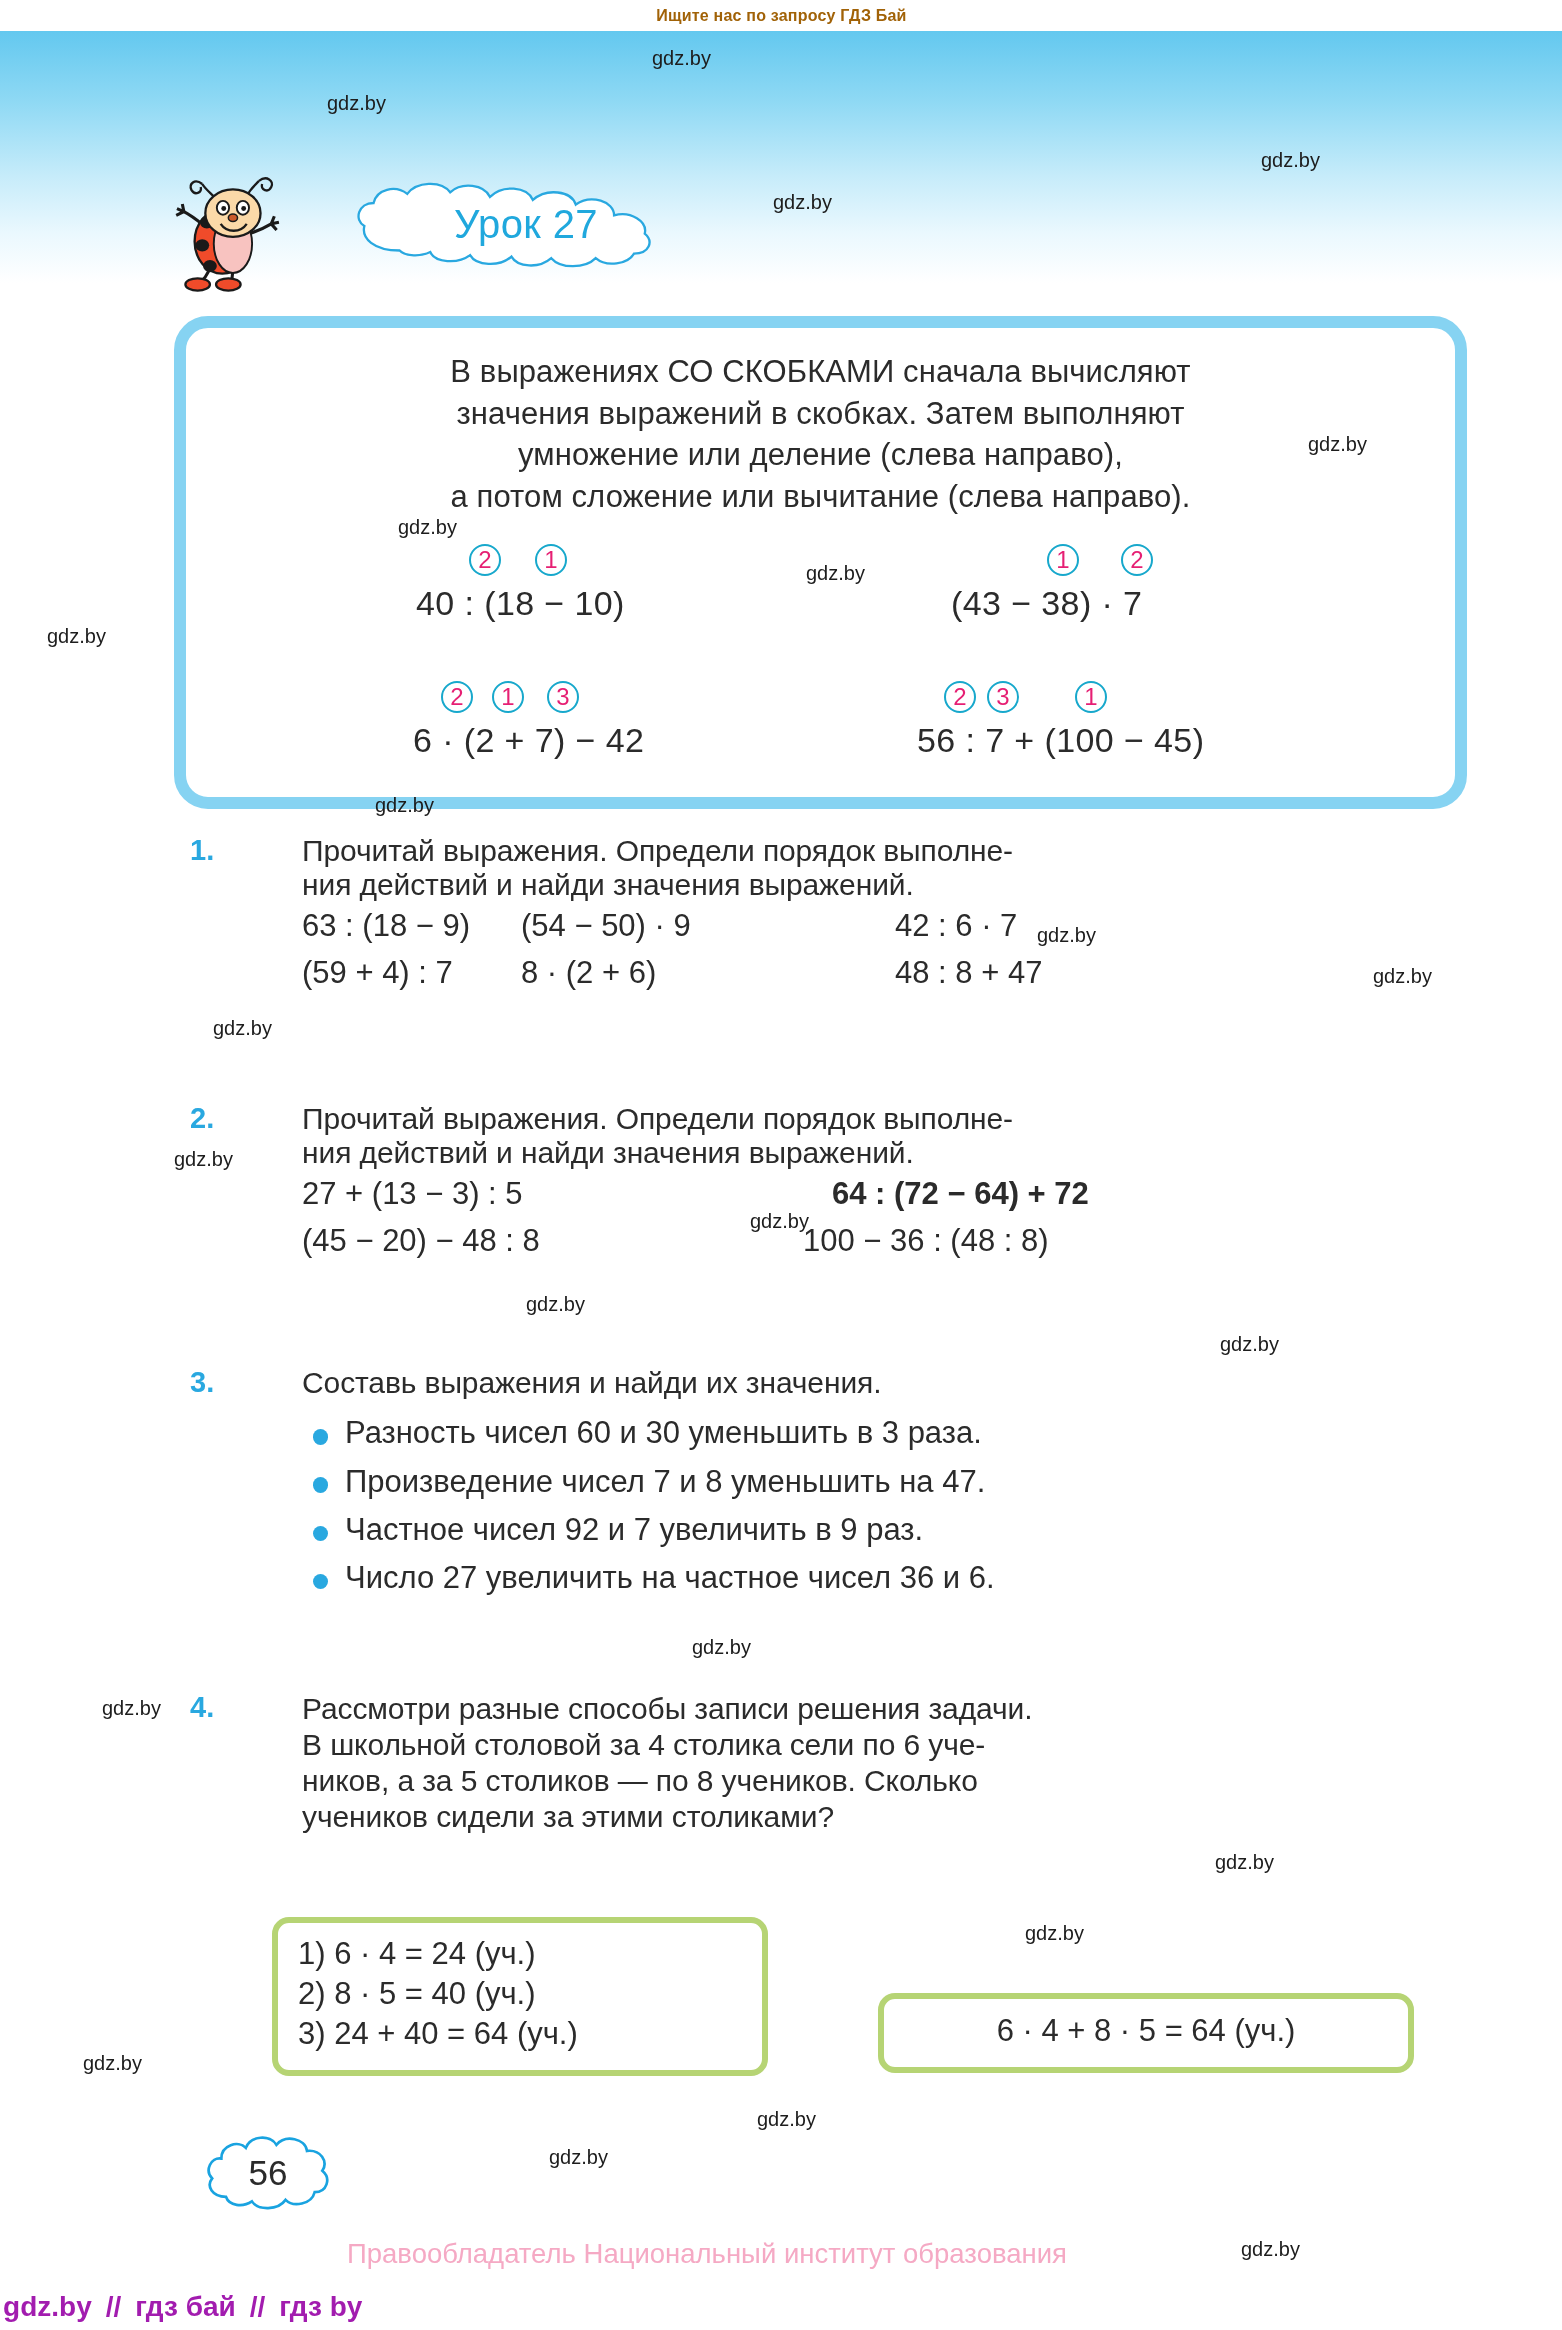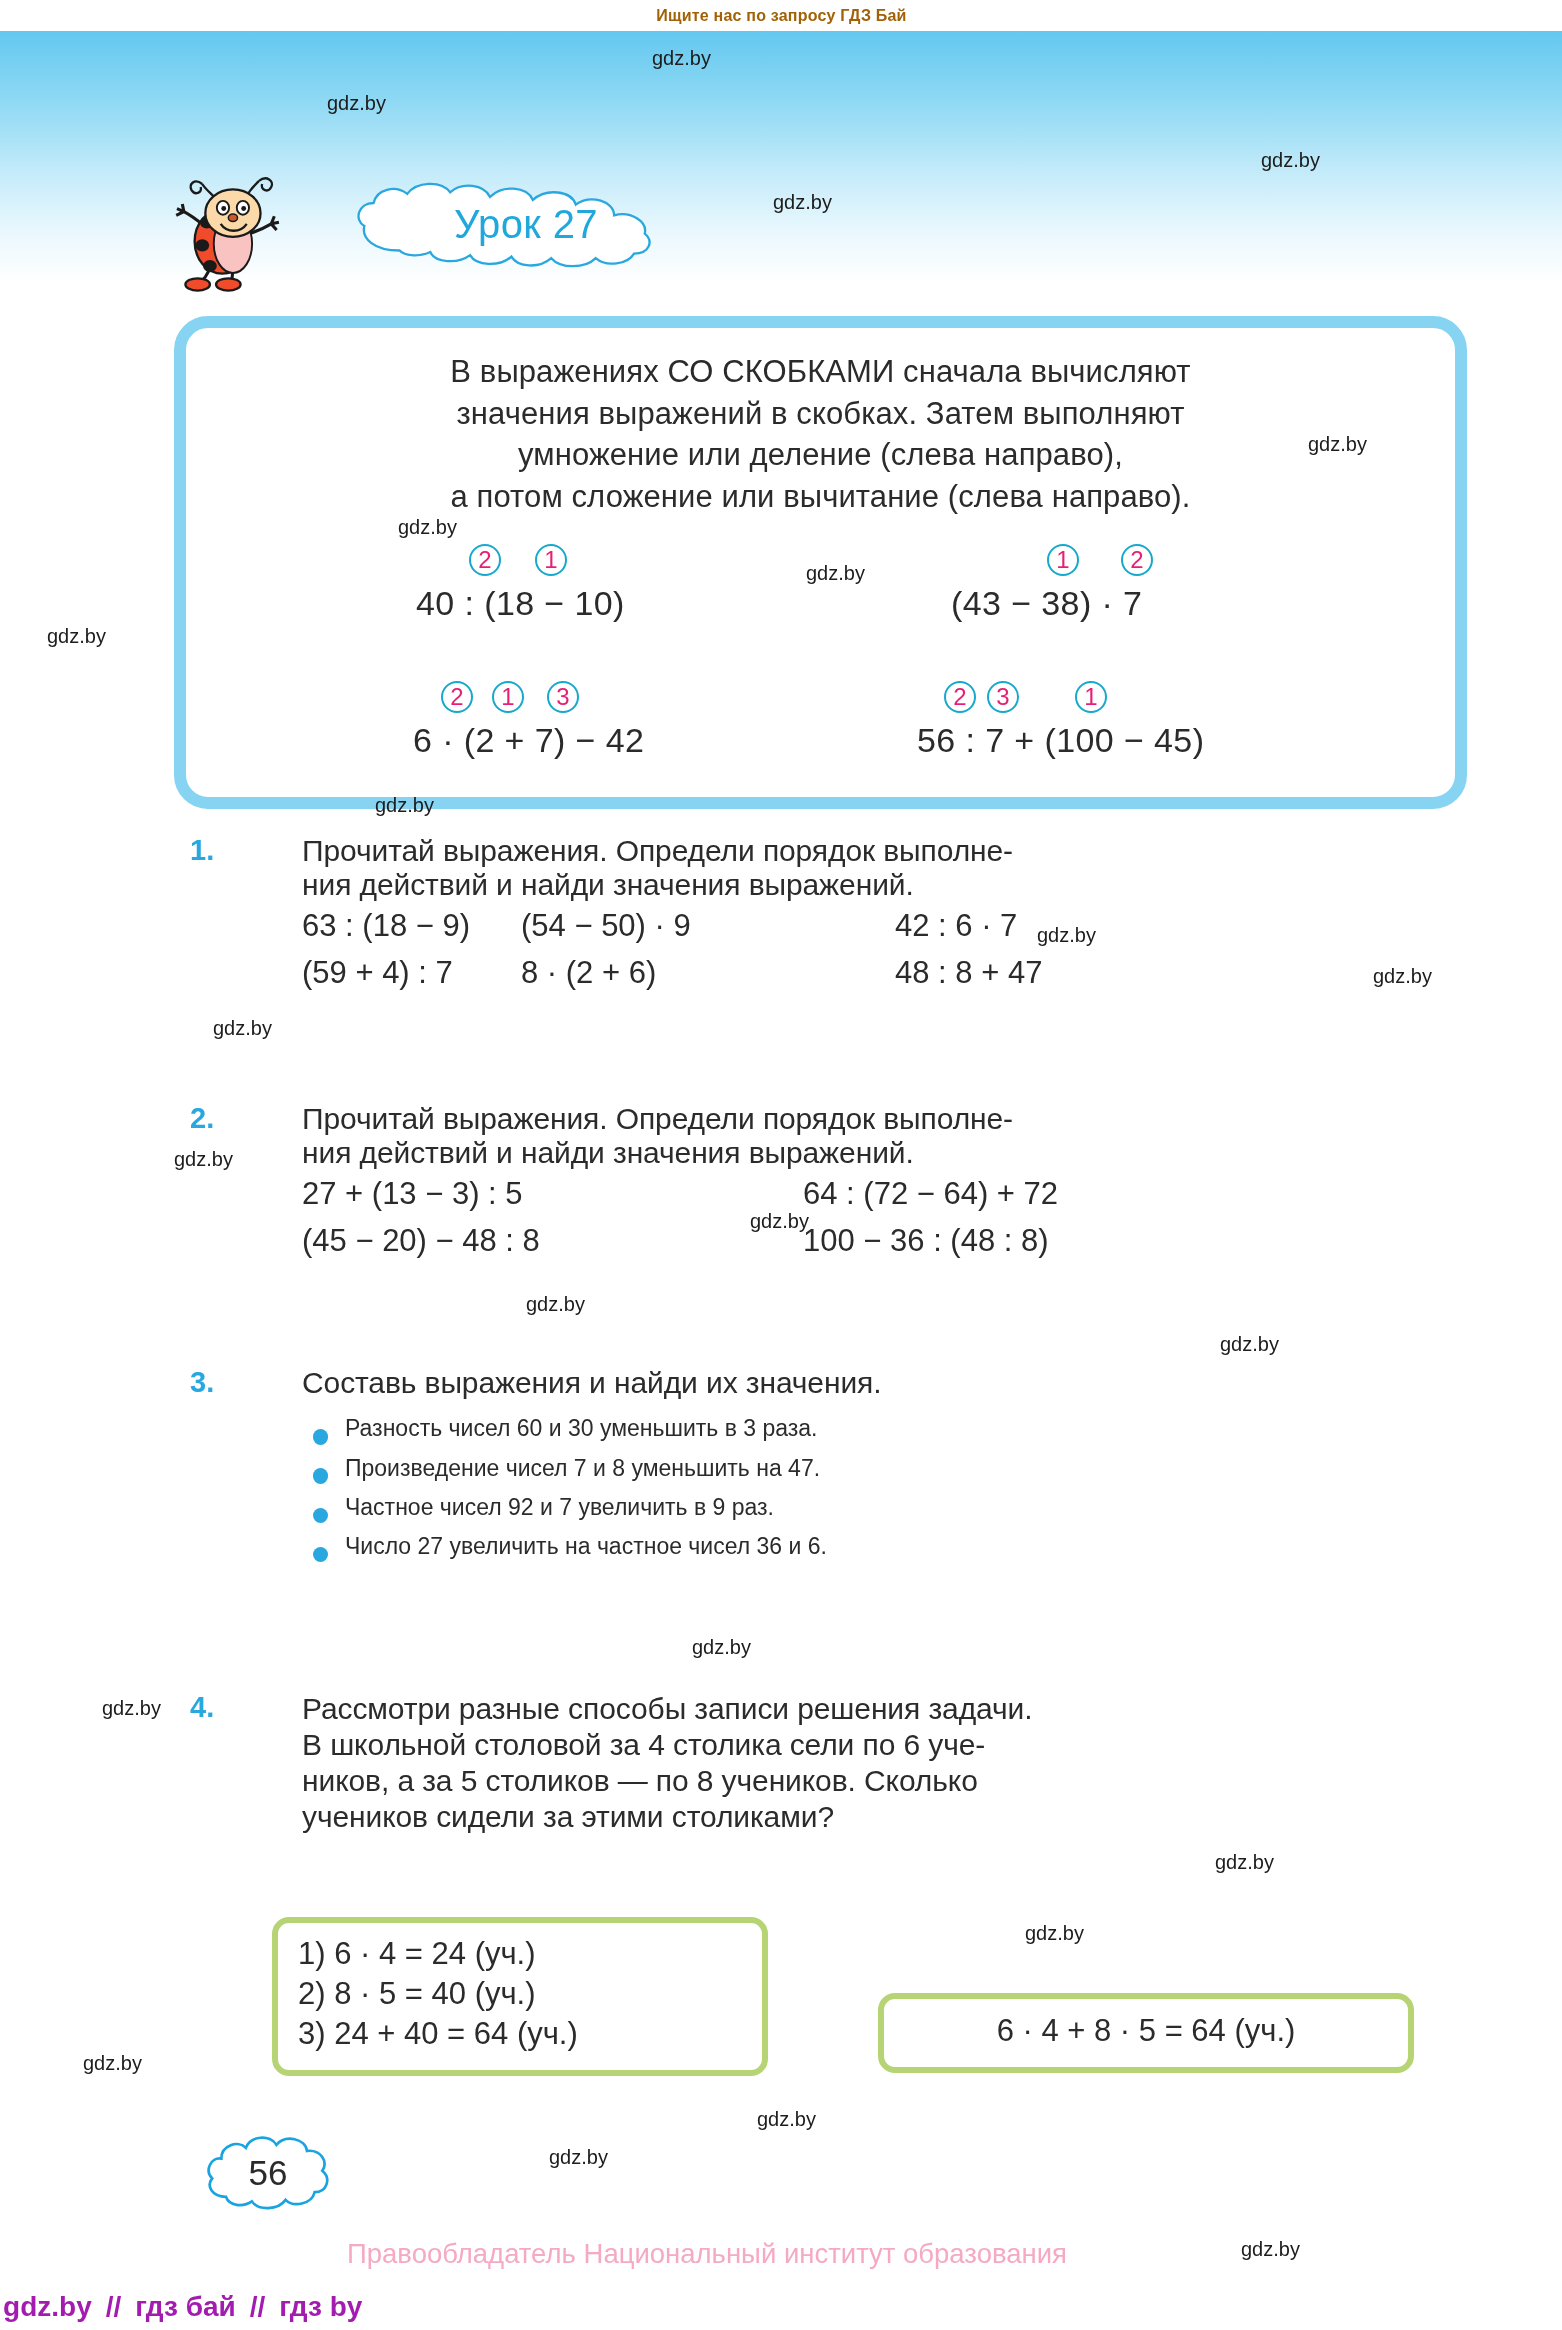--- a/index.html
+++ b/index.html
@@ -118,21 +118,21 @@
   .expr-row .cell {
     position: absolute; top: 0;
     font-size: 31px; color: #2b2b2b; white-space: nowrap;
   }
 
   
   .bullet-row {
     position: relative;
     margin-top: 12.2px;
     padding-left: 43px;
-    font-size: 23px; color: #2b2b2b; white-space:nowrap;
+    font-size: 31px; color: #2b2b2b; white-space:nowrap;
   }
   .bullet-dot {
     position: absolute; left: 10.7px; top: 13.8px;
     width: 15.3px; height: 15.3px; border-radius: 50%;
     background: #29a8e0;
   }
 
   
   .answer-box {
     position: absolute;
@@ -322,21 +322,21 @@
 
   <div class="exercise" style="left:190px; top:1071px;">
     <div class="ex-num">2.</div>
     <div class="ex-body">
       <div class="ex-title">
         <span class="ln">Прочитай выражения. Определи порядок выполне-</span>
         <span class="ln">ния действий и найди значения выражений.</span>
       </div>
       <div class="expr-row" style="margin-top:6.1px;">
         <span class="cell" style="left:0px;">27 + (13 − 3) : 5</span>
-        <span class="cell" style="left:501px;">64 : (72 − 64) + 72</span>
+        <span class="cell" style="left:530px;font-weight:bold;">64 : (72 − 64) + 72</span>
       </div>
       <div class="expr-row">
         <span class="cell" style="left:0px;">(45 − 20) − 48 : 8</span>
         <span class="cell" style="left:501px;">100 − 36 : (48 : 8)</span>
       </div>
     </div>
   </div>
 
   <div class="exercise" style="left:190px; top:1335px;">
     <div class="ex-num">3.</div>

